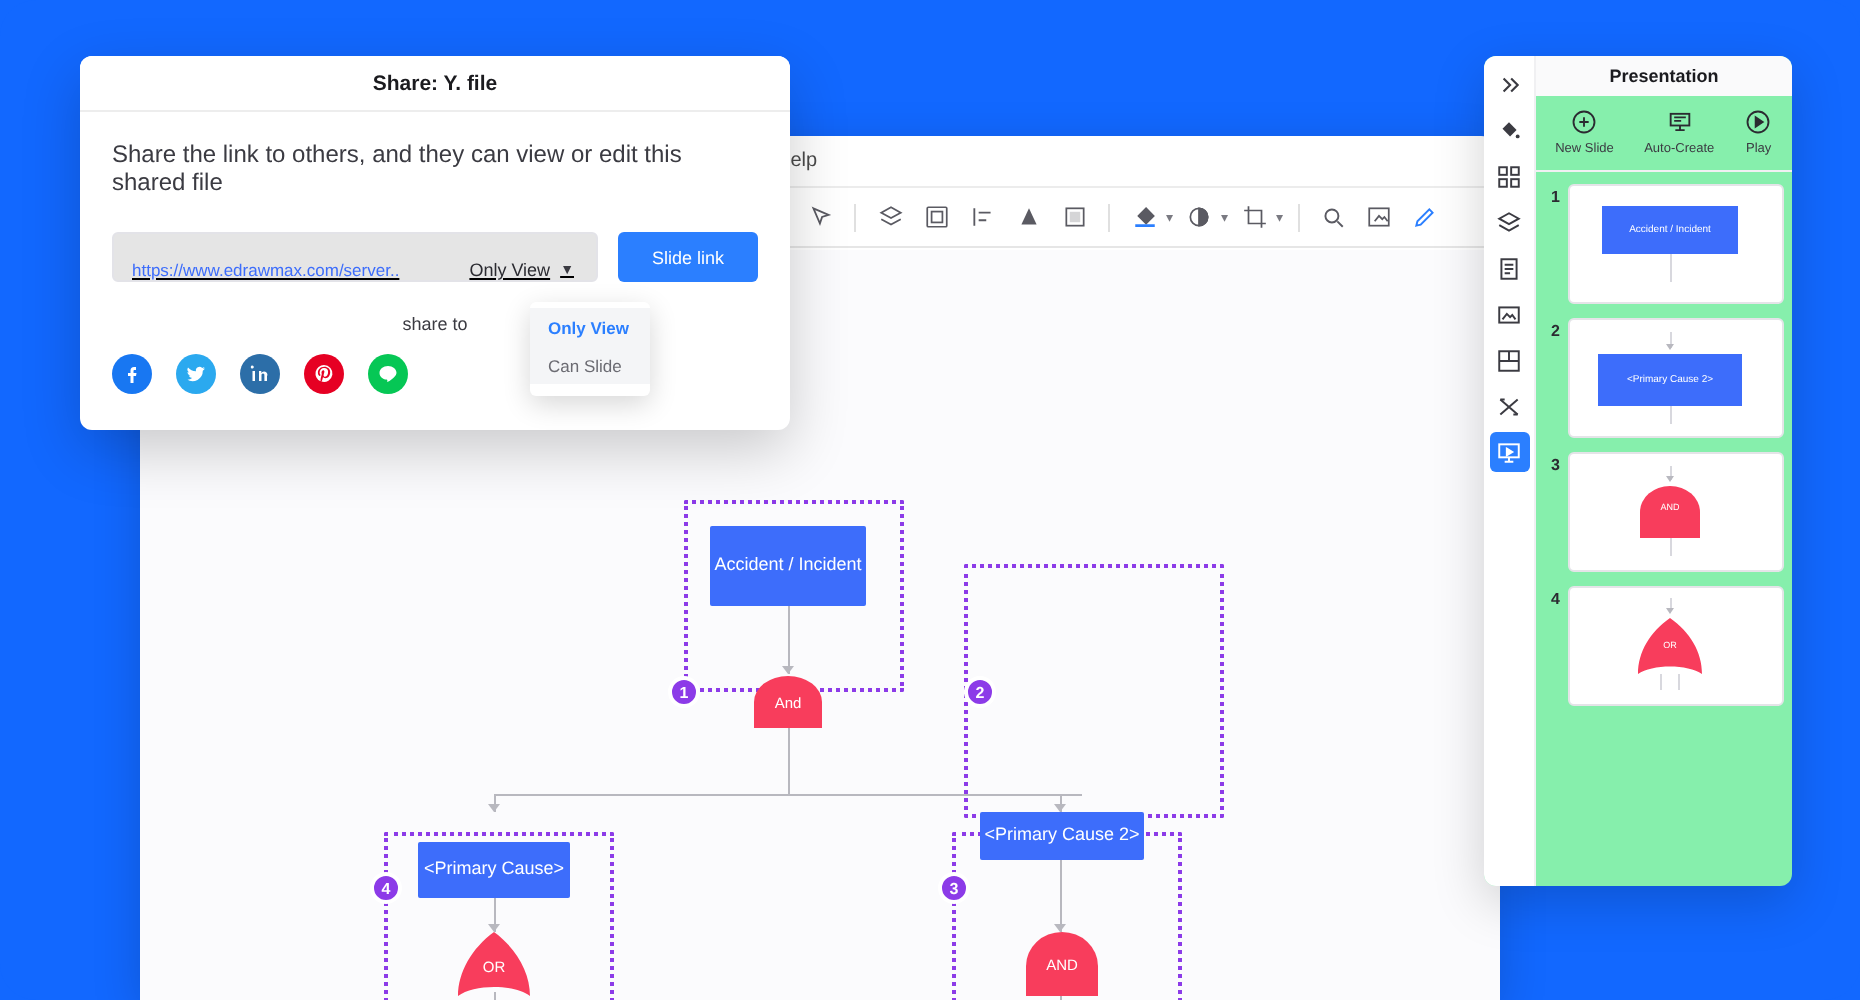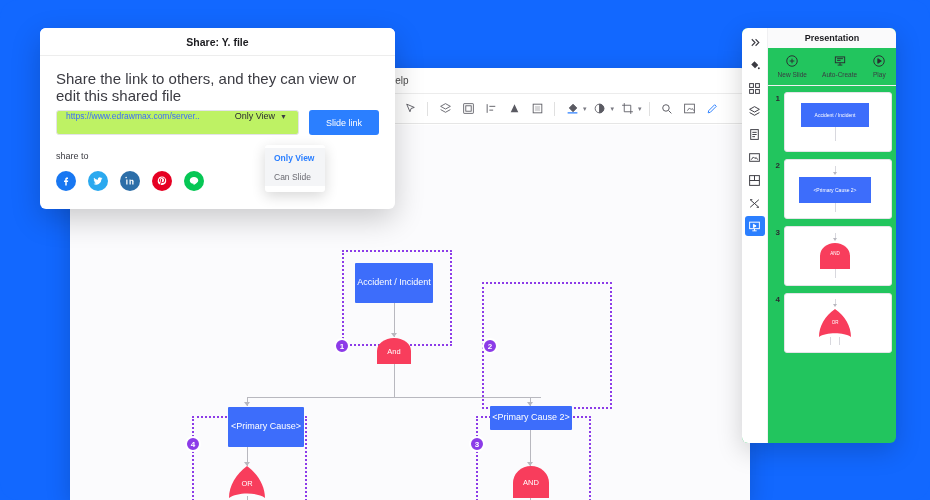--- a/index.html
+++ b/index.html
@@ -75,25 +75,25 @@
     box-shadow:0 10px 30px rgba(0,0,0,.20);
     z-index:40;
   }
   .dlg-head{
     height:28px; border-bottom:1px solid #ededed;
     display:flex; align-items:center; justify-content:center;
     font-size:10.5px; font-weight:bold; color:#1b1b1f;
     border-radius:6px 6px 0 0; background:#fff;
   }
   .dlg-body{ padding:14px 16px 18px 16px; }
-  .dlg-desc{ font-size:15px; color:#3b3b42; margin-bottom:6px; }
+  .dlg-desc{ font-size:12px; color:#3b3b42; margin-bottom:18px; }
   .link-row{ display:flex; align-items:center; gap:10px; position:relative; }
   .link-field{
     flex:1; height:25px; border:1px solid #e3e3e8; border-radius:3px;
-    display:flex; align-items:flex-start; background:#bef264;
+    display:flex; align-items:flex-end; background:#e5e5e5;text-decoration:underline;
   }
   .link-url{
     flex:1; font-size:8.5px; color:#3D6DFB; padding-left:9px;
     white-space:nowrap; overflow:hidden; text-overflow:ellipsis;
   }
   .perm-sel{
     display:flex; align-items:center; gap:5px; padding:0 11px 0 6px;
     font-size:9px; color:#2b2b31; white-space:nowrap; cursor:pointer;
   }
   .perm-caret{ font-size:7px; color:#3b3b42; }
@@ -107,30 +107,30 @@
     background:#fff; border-radius:3px;
     box-shadow:0 4px 14px rgba(0,0,0,.16);
     padding:3px 0 6px 0; z-index:60;
   }
   .dd-item{
     height:19px; display:flex; align-items:center; padding-left:9px;
     font-size:8.5px; cursor:pointer;
   }
   .dd-item.active{ color:#2B7FFF; background:#f4f5f7; font-weight:bold; }
   .dd-item.plain{ color:#6b6b72; background:#f4f5f7; }
-  .share-to{ font-size:9px; color:#3b3b42; margin:16px 0 10px 0; }
+  .share-to{ font-size:9px; color:#3b3b42; margin:16px 0 10px 0;text-align:center; }
   .socials{ display:flex; gap:12px; }
   .soc{ width:20px; height:20px; border-radius:50%;
     display:flex; align-items:center; justify-content:center; cursor:pointer; }
   .soc svg{ width:12px; height:12px; fill:#fff; }
 
   
   .pres-panel{
     position:absolute; left:742px; top:28px; width:154px; height:415px;
-    background:#22c55e; border-radius:6px; overflow:hidden;
+    background:#86efac; border-radius:6px; overflow:hidden;
     box-shadow:0 8px 26px rgba(0,0,0,.18); display:flex; z-index:30;
   }
   .pres-rail{
     width:26px; background:#ffffff; border-right:1px solid #f0f0f2;
     display:flex; flex-direction:column; align-items:center; padding-top:4px; gap:3px;
   }
   .rail-ic{
     width:20px; height:20px; display:flex; align-items:center; justify-content:center;
     border-radius:3px; color:#3b3b42;
   }
@@ -304,21 +304,21 @@
         <span>Accident / Incident</span>
       </div>
 
       <div class="node" style="left:307px;top:213px;width:34px;height:26px;">
         <svg viewBox="0 0 34 26" width="34" height="26" style="display:block">
           <path d="M0 26 L0 13 A17 13 0 0 1 34 13 L34 26 Z" fill="#F83D5C"></path>
         </svg>
         <span class="gate-label" style="top:9px">And</span>
       </div>
 
-      <div class="node box" style="left:139px;top:282px;width:76px;height:40px;margin-left:19px;">
+      <div class="node box" style="left:139px;top:296px;width:76px;height:28px;">
         <span>&lt;Primary Cause&gt;</span>
       </div>
       <div class="node box" style="left:420px;top:281px;width:82px;height:24px;">
         <span>&lt;Primary Cause 2&gt;</span>
       </div>
 
       <div class="node" style="left:159px;top:341px;width:36px;height:32px;">
         <svg viewBox="0 0 36 32" width="36" height="32" style="display:block">
           <path d="M18 0 C29 8 36 20 36 32 C28 26 8 26 0 32 C0 20 7 8 18 0 Z" fill="#F83D5C"></path>
         </svg>

